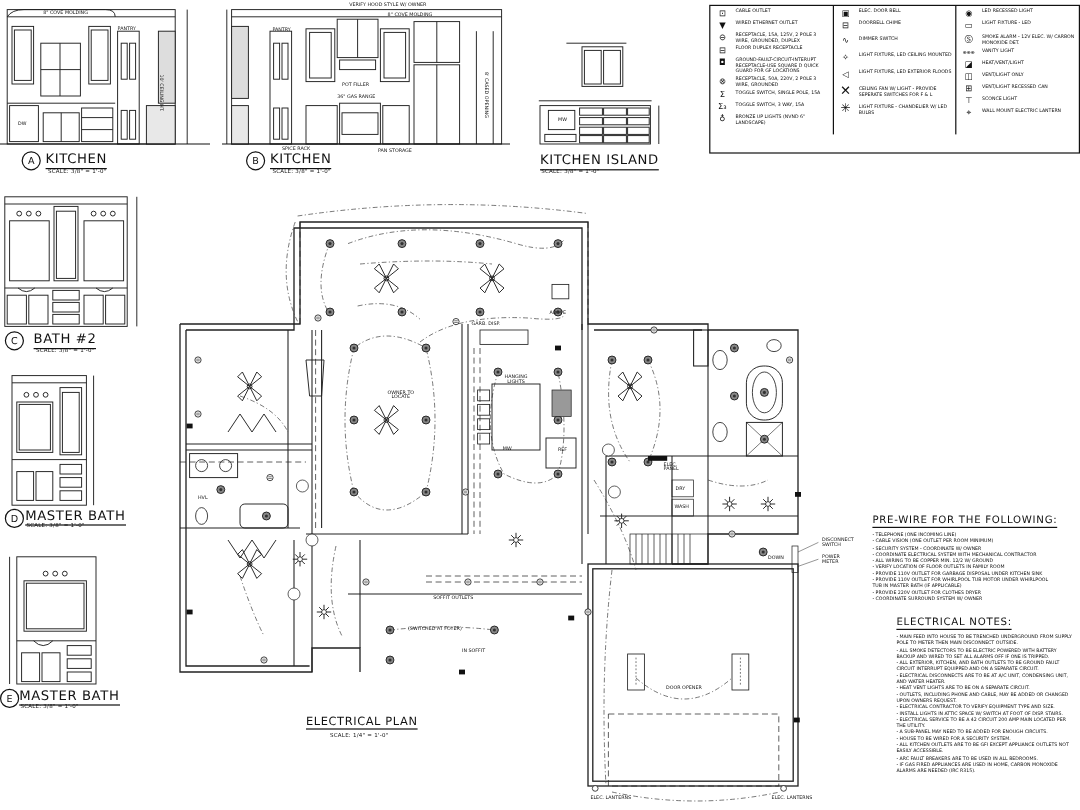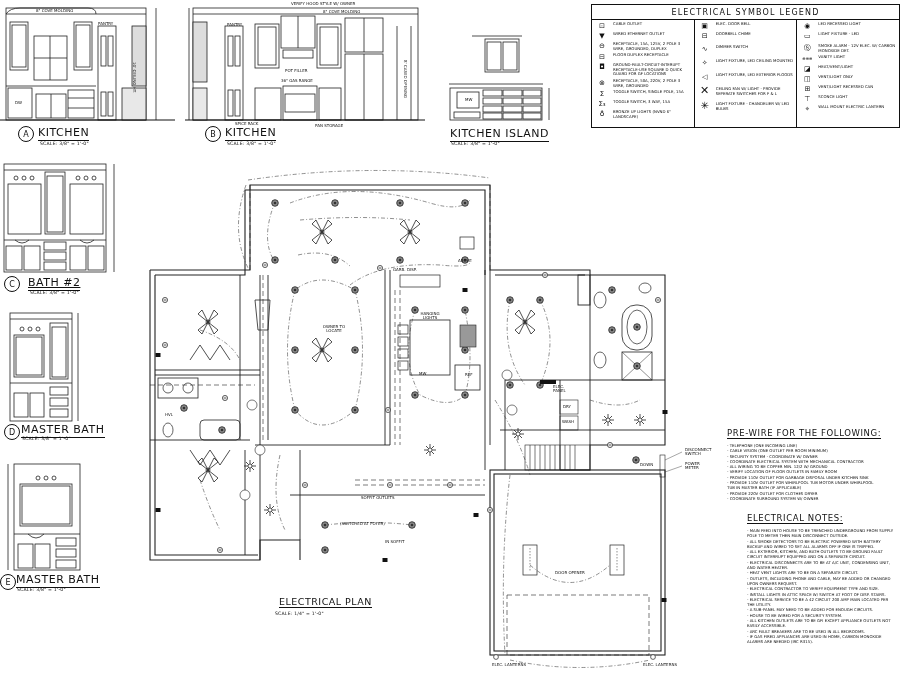--- a/index.html
+++ b/index.html
@@ -169,21 +169,21 @@
         <rect x="44" y="92" width="22" height="8"></rect>
         <rect x="44" y="102" width="22" height="8"></rect>
       <rect x="70" y="86" width="16" height="24"></rect>
         <rect x="88" y="86" width="16" height="24"></rect>
       <path d="M15 80 Q22 86 29 80"></path>
         <path d="M80 80 Q87 86 94 80"></path>
       <line x1="114" y1="4" x2="114" y2="112"></line>
     </g>
   </svg>
   <div class="abs cad bubble" style="left:4px;top:116px;">C</div>
-  <div class="abs cad title-lg" style="left:28px;top:116px;text-decoration:underline;">BATH #2</div>
+  <div class="abs cad title-lg" style="left:28px;top:116px;">BATH #2</div>
   <div class="abs cad scale" style="left:30px;top:130px;">SCALE: 3/8" = 1'-0"</div>
 </div>
 
 <div class="abs" style="left:0;top:305px;width:140px;height:140px;">
   <svg width="110" height="115" viewBox="0 0 110 115" style="left:0;top:0;">
     <g fill="none" stroke="#222" stroke-width="0.8">
       <rect x="10" y="8" width="62" height="108"></rect>
       <line x1="10" y1="14" x2="72" y2="14"></line>
       <rect x="14" y="30" width="30" height="42"></rect>
         <rect x="16" y="32" width="26" height="38"></rect>
@@ -224,21 +224,20 @@
       <path d="M28 76 Q36 84 44 76"></path>
       <line x1="8" y1="6" x2="8" y2="112"></line>
     </g>
   </svg>
   <div class="abs cad bubble" style="left:0;top:116px;">E</div>
   <div class="abs cad title-lg" style="left:16px;top:115px;">MASTER BATH</div>
   <div class="abs cad scale" style="left:17px;top:129px;">SCALE: 3/8" = 1'-0"</div>
 </div>
 
 <div id="legend" class="abs cad">
-  <div class="lg-title">ELECTRICAL SYMBOL LEGEND</div>
   <div class="cols">
     <div class="col">
       <div class="lg-row">
           <span class="lg-sym">⊡</span>
           <span class="lg-txt">CABLE OUTLET</span>
         </div>
       <div class="lg-row">
           <span class="lg-sym">▼</span>
           <span class="lg-txt">WIRED ETHERNET OUTLET</span>
         </div>
@@ -641,15 +640,15 @@
   <div class="abs cad lbl" style="left:500px;top:308px;">DOWN</div>
   <div class="abs cad lbl" style="left:545px;top:293px;width:30px;white-space:normal;">DISCONNECT SWITCH</div>
   <div class="abs cad lbl" style="left:545px;top:307px;width:24px;white-space:normal;">POWER METER</div>
   <div class="abs cad lbl" style="left:415px;top:416px;">DOOR OPENER</div>
   <div class="abs cad lbl" style="left:352px;top:508px;">ELEC. LANTERNS</div>
   <div class="abs cad lbl" style="left:503px;top:508px;">ELEC. LANTERNS</div>
   <div class="abs cad lbl" style="left:279px;top:217px;">MW</div>
   <div class="abs cad lbl" style="left:325px;top:218px;">REF</div>
   <div class="abs cad lbl" style="left:25px;top:258px;">HVL</div>
 
-  <div class="abs cad" style="left:115px;top:441px;font-size:9.5px;letter-spacing:0.5px;border-bottom:1px solid #111;white-space:nowrap;margin-left:24px;">ELECTRICAL PLAN</div>
+  <div class="abs cad" style="left:115px;top:441px;font-size:9.5px;letter-spacing:0.5px;border-bottom:1px solid #111;white-space:nowrap;">ELECTRICAL PLAN</div>
   <div class="abs cad scale" style="left:135px;top:456px;">SCALE: 1/4" = 1'-0"</div>
 </div>
 
 </body></html>

